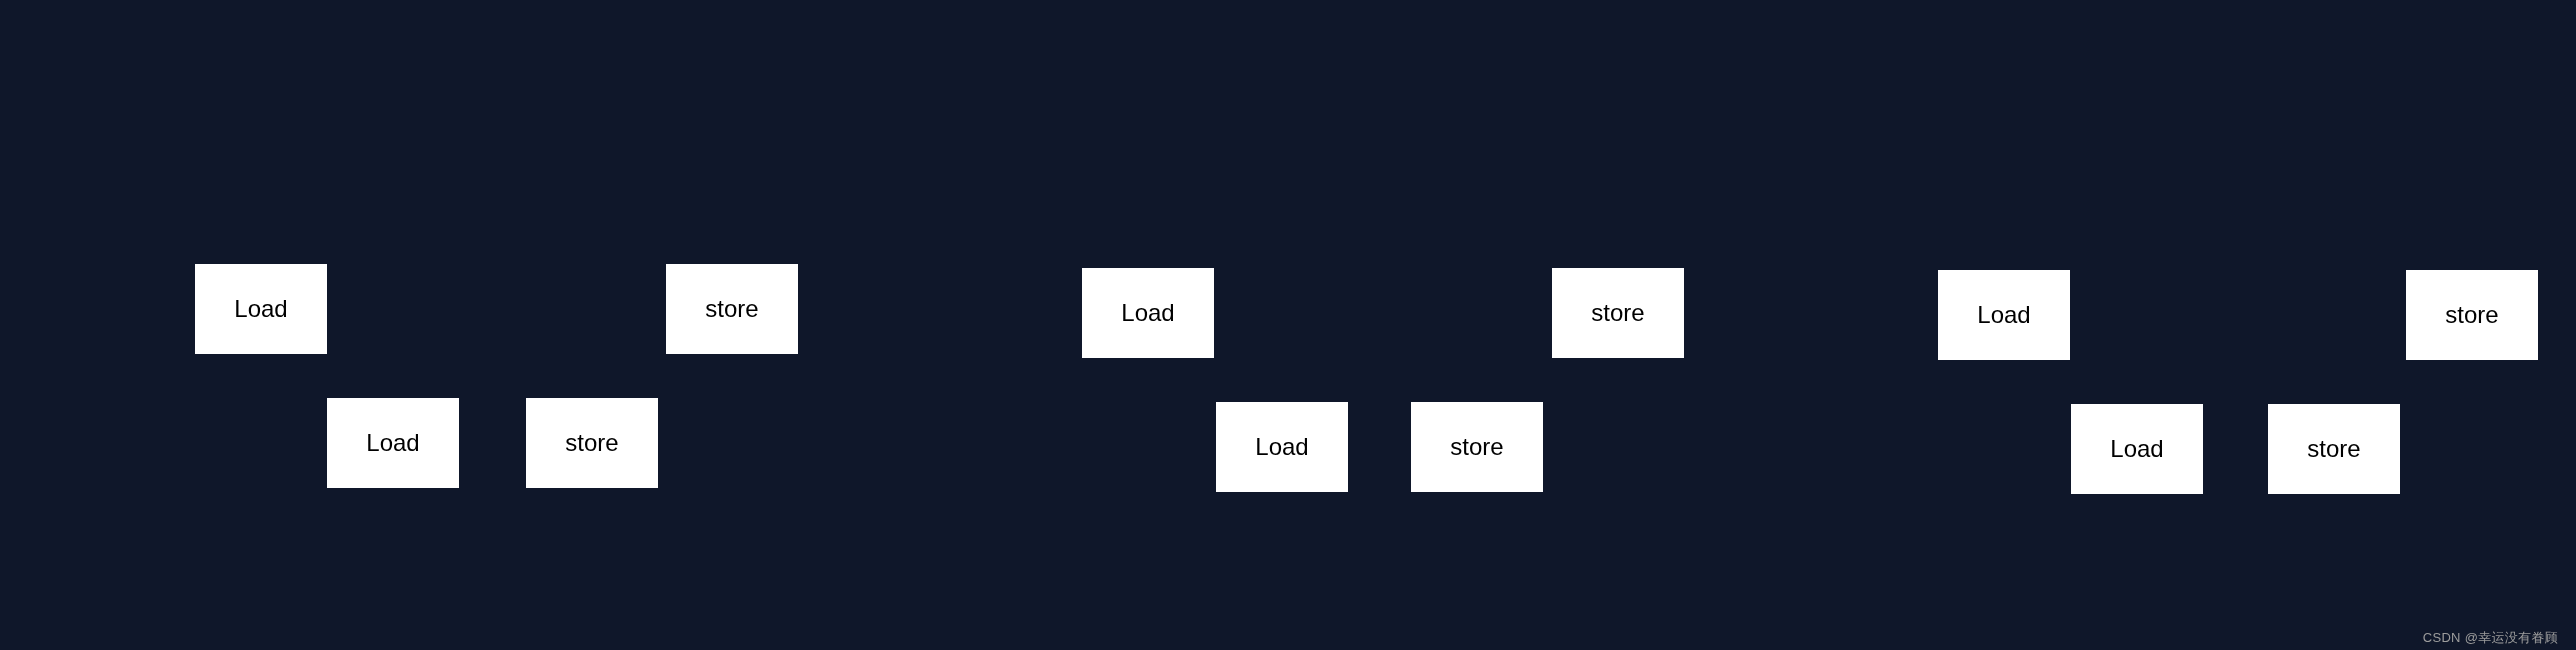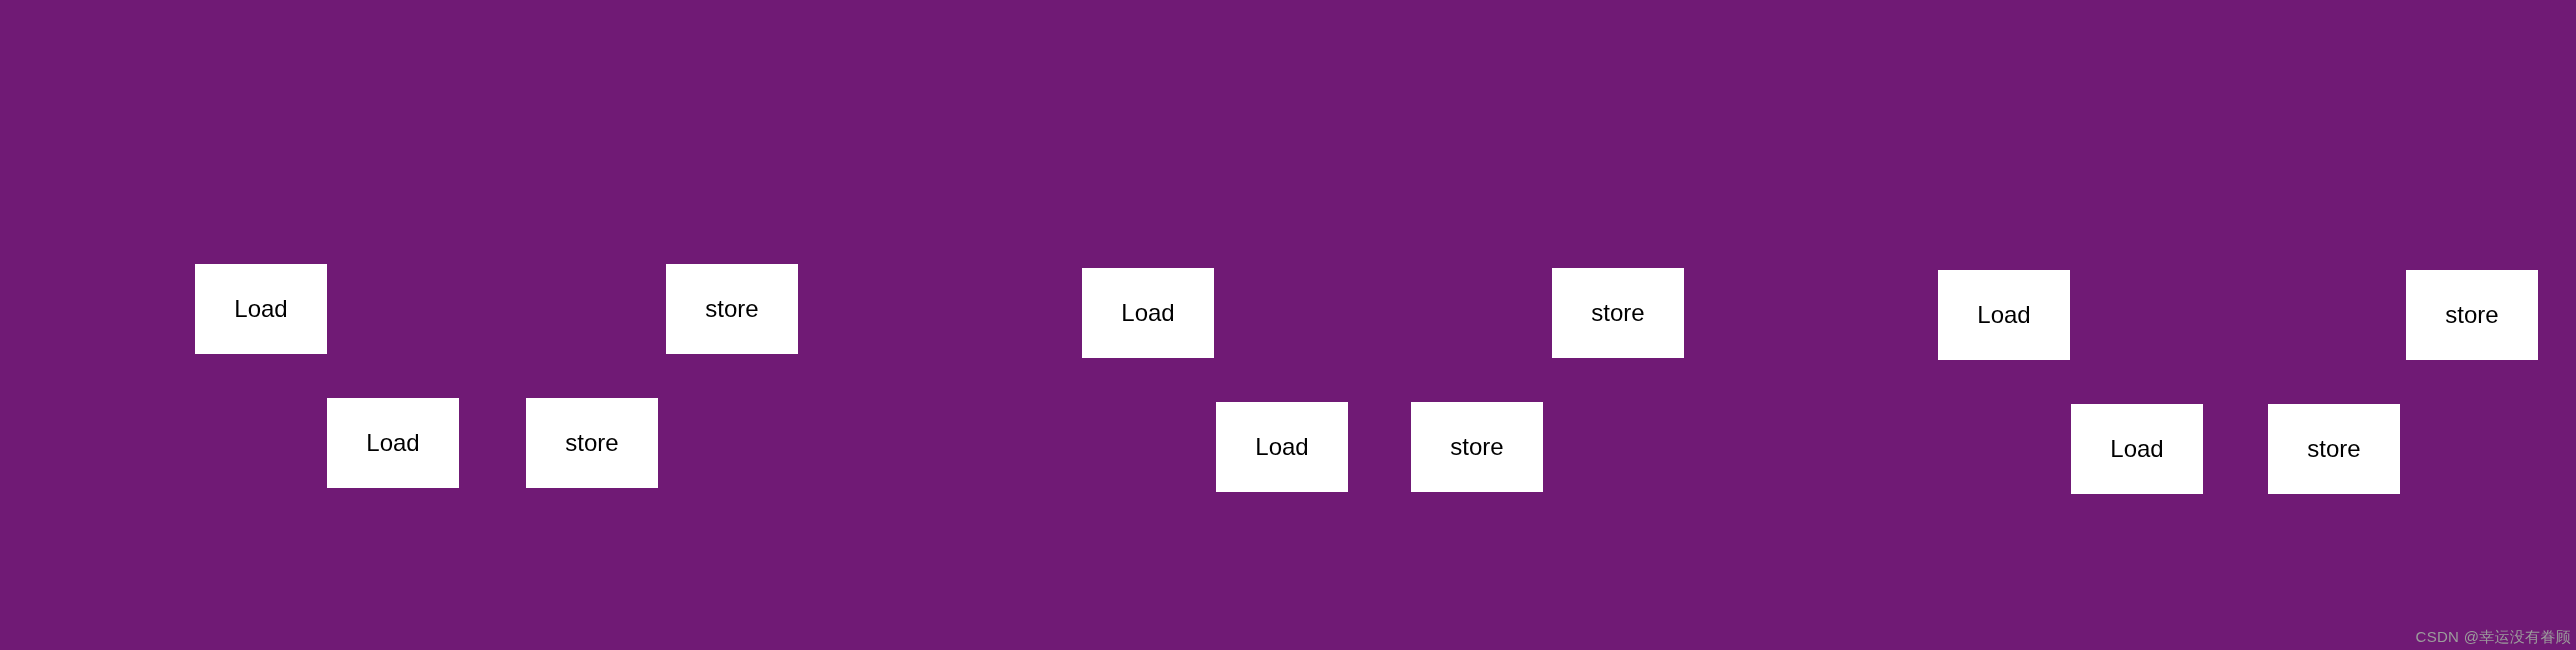--- a/index.html
+++ b/index.html
@@ -4,43 +4,43 @@
 <style>
   html, body {
     margin: 0;
     padding: 0;
     background: #000000;
   }
   .canvas {
     position: relative;
     width: 2576px;
     height: 651px;
-    background: #701a75;
+    background: #0f172a;
     overflow: hidden;
     font-family: "Liberation Sans", sans-serif;
   }
   .node {
     position: absolute;
     width: 132px;
     height: 90px;
     background: #ffffff;
     color: #000000;
     display: flex;
     align-items: center;
     justify-content: center;
     font-size: 24px;
     line-height: 1;
     white-space: nowrap;
   }
   .watermark {
     position: absolute;
-    right: 5px;
+    right: 18px;
     bottom: 4px;
     color: #9c9c9c;
-    font-size: 15px;
+    font-size: 13px;
     letter-spacing: 0.3px;
     font-family: "Liberation Sans", sans-serif;
   }
 </style>
 </head>
 <body>
 
 <div class="canvas">
 
   <div class="node" style="left:195px;  top:264px;">

